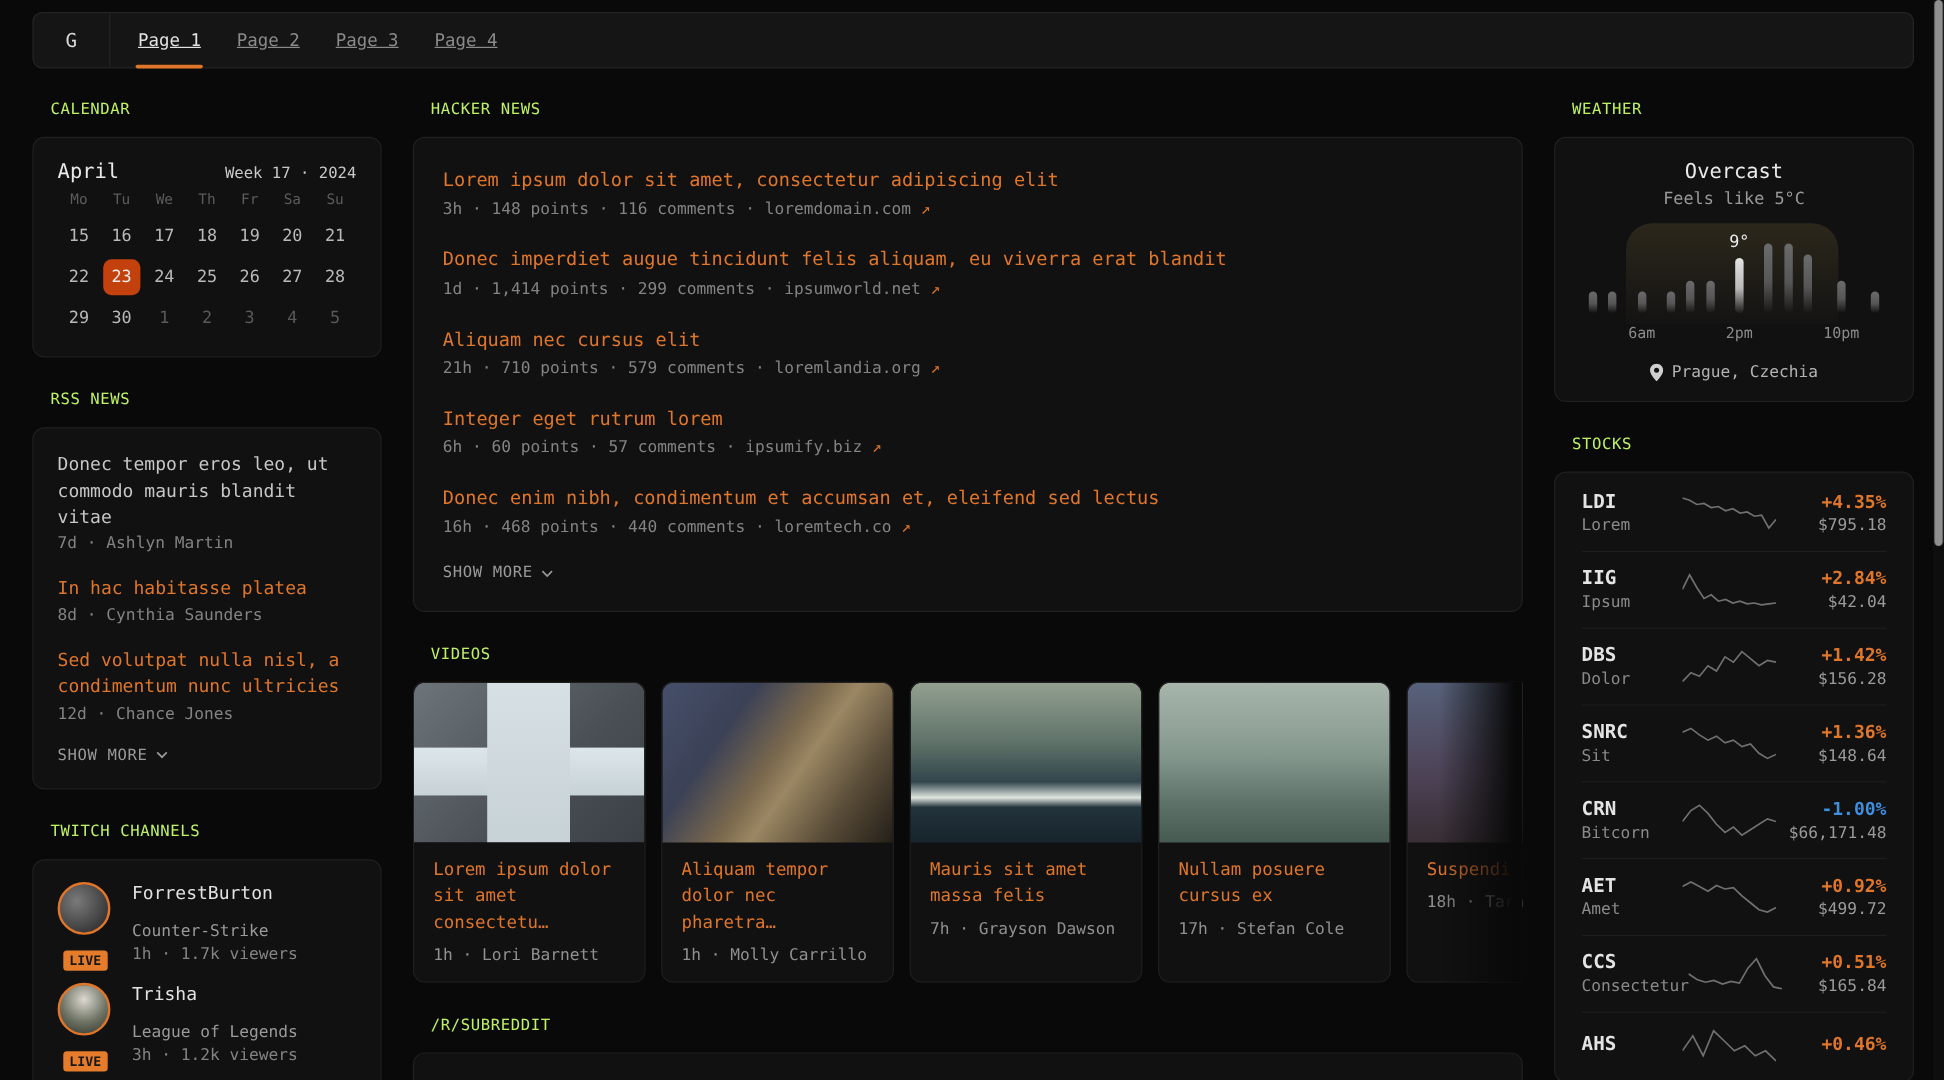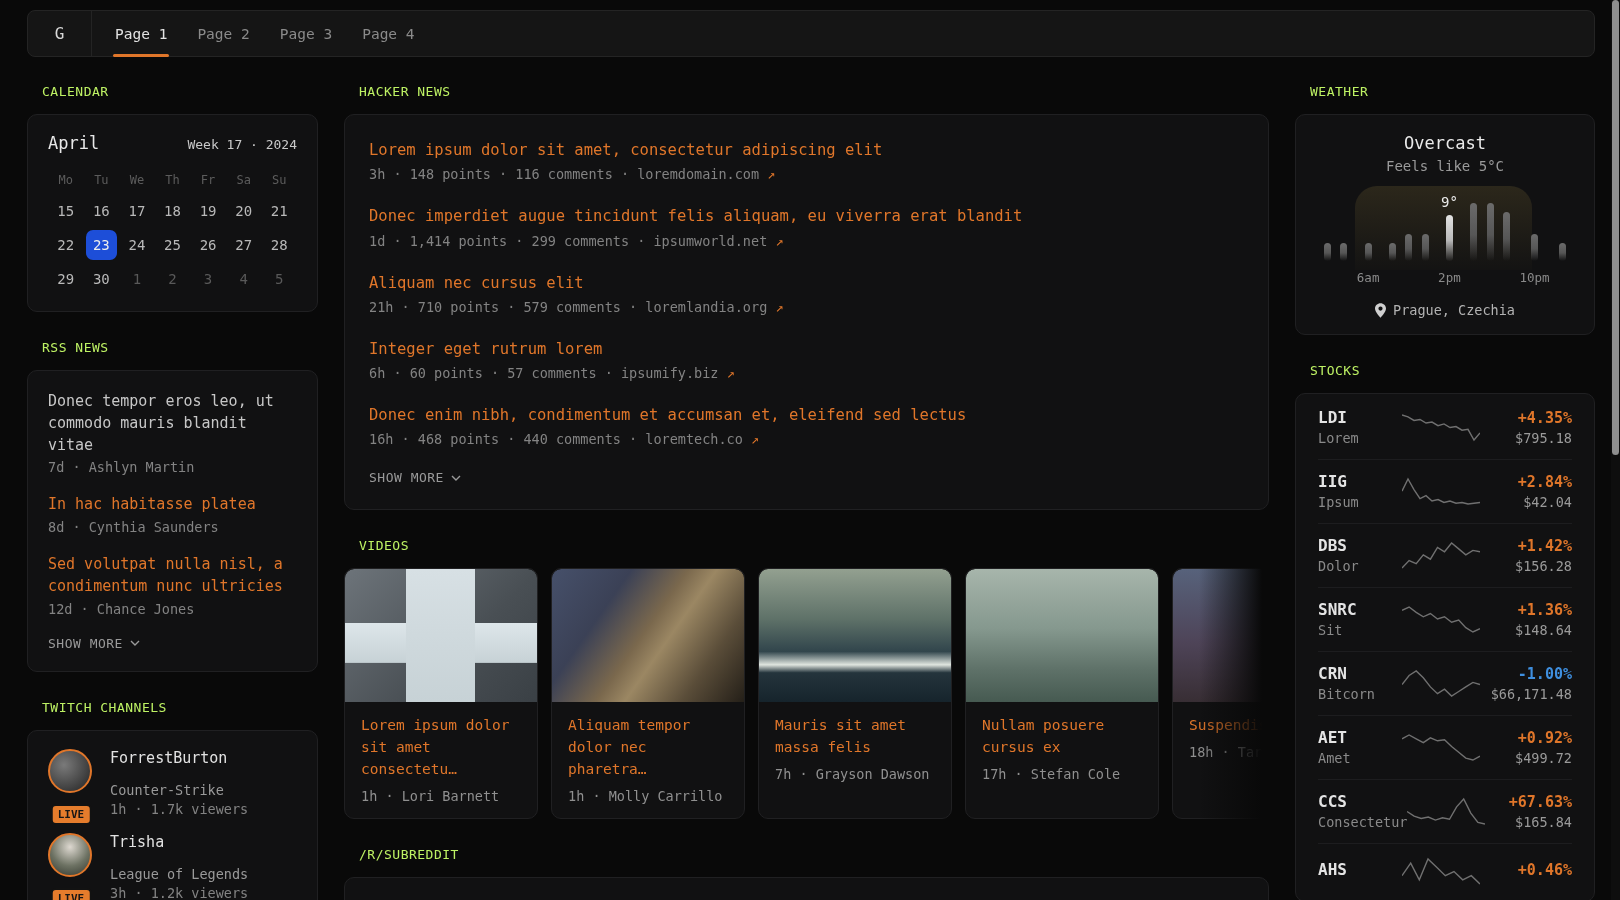--- a/index.html
+++ b/index.html
@@ -16,21 +16,21 @@
     height:47px; background:#151515; border:1px solid #242424; border-radius:8px;
     display:flex; align-items:stretch; margin-bottom:27px;
   }
   .logo {
     width:64px; display:flex; align-items:center; justify-content:center;
     border-right:1px solid #242424; color:#d8d8d8; font-size:16px; cursor:pointer;
   }
   .tabs { display:flex; padding-left:8px; }
   .tab {
     position:relative; display:flex; align-items:center; padding:0 15px;
-    color:#8a8a8a; font-size:14.5px; cursor:pointer;
+    color:#8a8a8a; font-size:14.5px; cursor:pointer;text-decoration:underline;
   }
   .tab[data-state="active"] { color:#e2e2e2; }
   .tab[data-state="active"]::after {
     content:""; position:absolute; left:13px; right:13px; bottom:-1px; height:3px;
     background:#e0762a; border-radius:2px;
   }
 
   
   .columns { display:flex; gap:26px; }
   .col-left  { width:291px; flex:0 0 291px; }
@@ -41,31 +41,31 @@
   .sec-label {
     font-size:13px; color:#bef264; letter-spacing:.5px; margin:0 0 15px 15px;
     white-space:nowrap;
   }
   .card {
     background:#111112; border:1px solid #202022; border-radius:10px;
   }
 
   
   .cal-card { padding:18px 20px 16px; }
-  .cal-head { display:flex; justify-content:space-between; align-items:baseline; margin-bottom:14px; }
+  .cal-head { display:flex; justify-content:space-between; align-items:baseline; }
   .cal-month { font-size:17px; color:#e8e8e8; }
   .cal-week  { font-size:13px; color:#c9c9c9; }
   .cal-grid { display:grid; grid-template-columns:repeat(7,1fr); row-gap:2px; text-align:center; }
   .dow { font-size:12px; color:#5c5c5c; padding:6px 0 8px; }
   .day {
     font-size:14px; color:#b9b9b9; height:30px; line-height:30px; border-radius:7px;
     margin:1px 2px;
   }
   .day[data-state="dim"] { color:#595959; }
-  .day[data-state="selected"] { background:#1d4ed8; color:#ededed;text-align:center; }
+  .day[data-state="selected"] { background:#c2410c; color:#ededed;text-align:center; }
 
   
   .rss-card { padding:20px; }
   .rss-item { margin-bottom:19px; }
   .rss-title { font-size:15px; line-height:1.45; color:#c7c7c7; cursor:pointer; }
   .rss-title[data-state="accent"] { color:#e0762a; }
   .item-meta { font-size:13.5px; color:#838383; margin-top:3px; }
 
   .show-more {
     display:flex; align-items:center; gap:7px; font-size:13px; color:#9a9a9a;
@@ -516,21 +516,21 @@
             <div class="st-left">
                 <div class="st-sym">CCS</div>
                 <div class="st-name">Consectetur</div>
               </div>
             <div class="st-spark">
                 <svg width="78" height="30" viewBox="0 0 78 30">
                   <polyline fill="none" stroke="#707070" stroke-width="1.4" points="0.0,15.5 7.1,20.2 14.2,22.5 21.3,21.0 28.4,24.1 35.5,21.8 42.5,23.3 49.6,10.8 56.7,3.0 63.8,17.1 70.9,26.4 78.0,28.0"></polyline>
                 </svg>
               </div>
             <div class="st-right">
-                <div class="st-chg" data-dir="up">+67.63%</div>
+                <div class="st-chg" data-dir="up">+0.51%</div>
                 <div class="st-price">$165.84</div>
               </div>
           </div>
           <div class="stock-row">
             <div class="st-left">
                 <div class="st-sym">AHS</div>
                 <div class="st-name"></div>
               </div>
             <div class="st-spark">
                 <svg width="78" height="30" viewBox="0 0 78 30">

